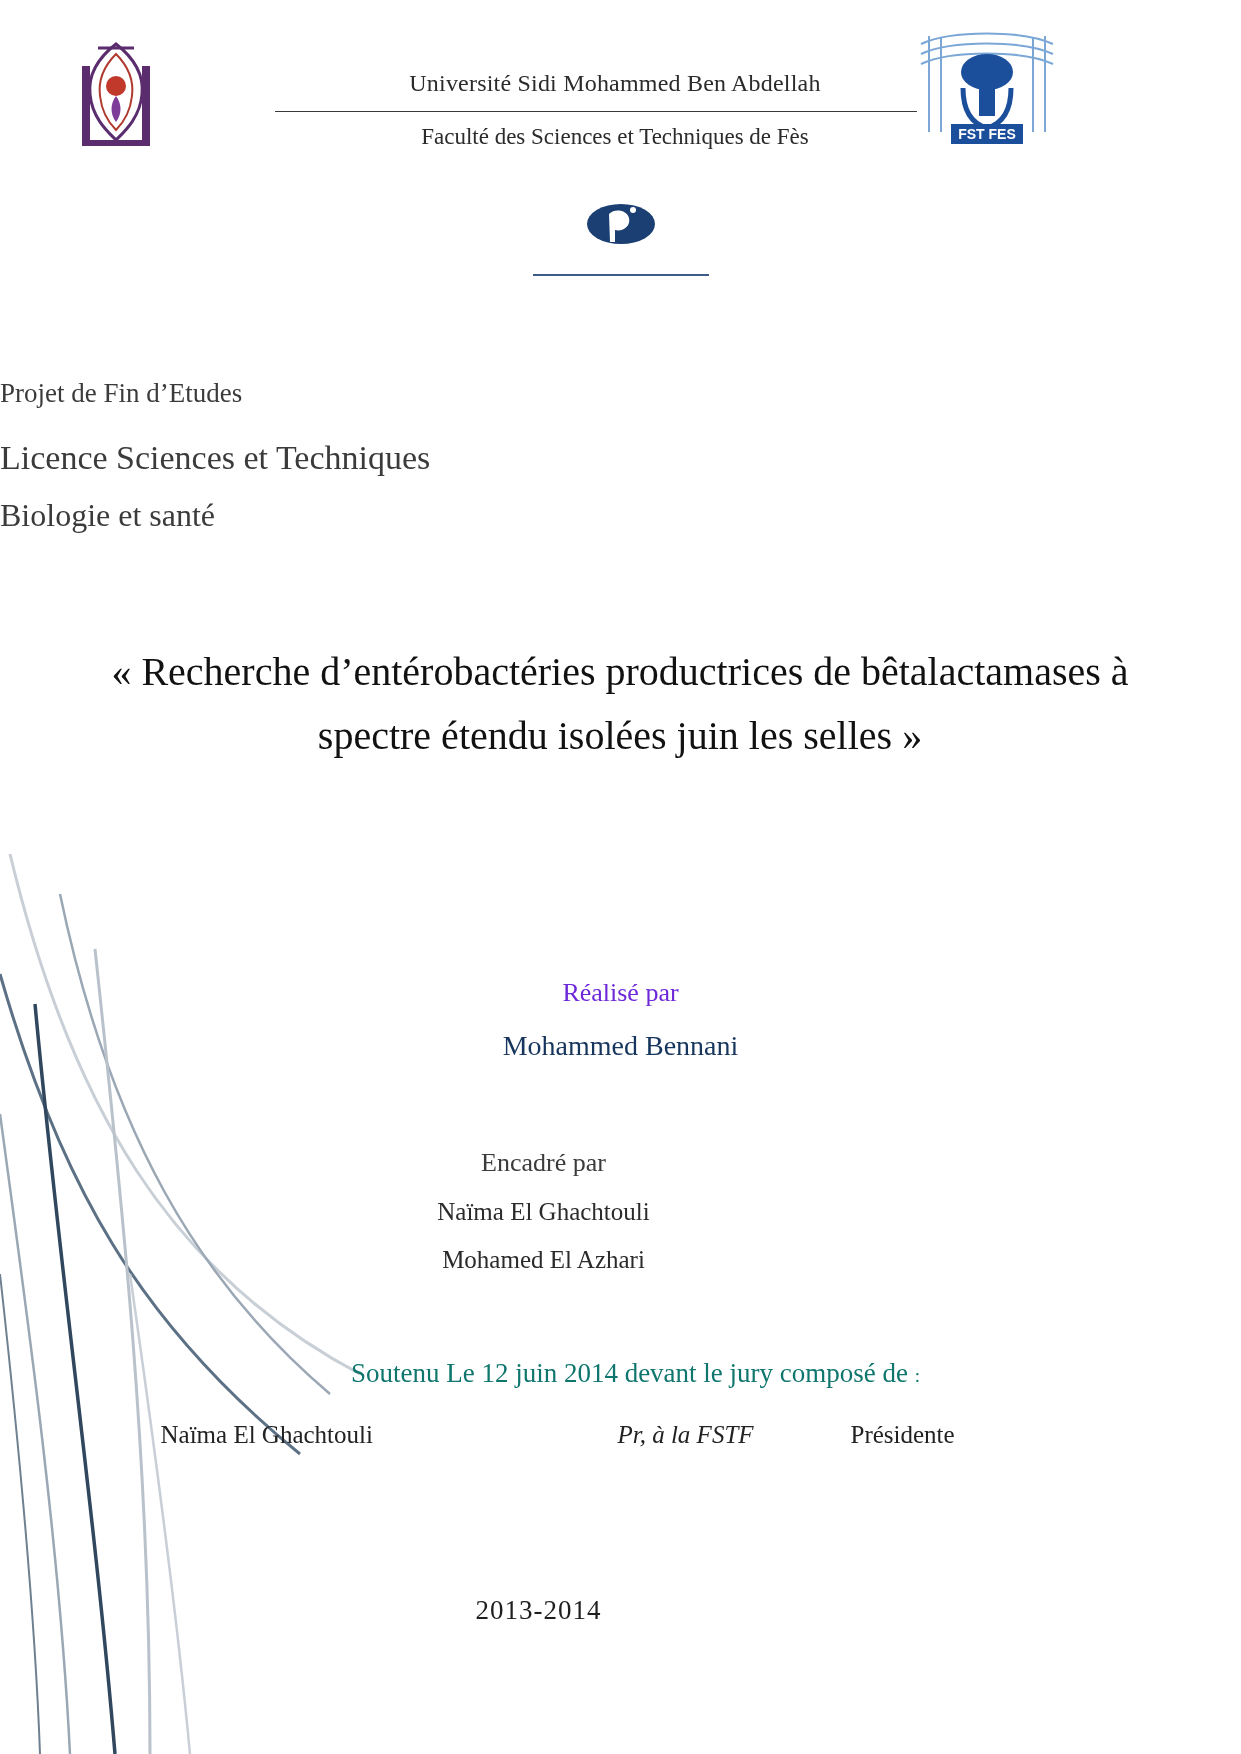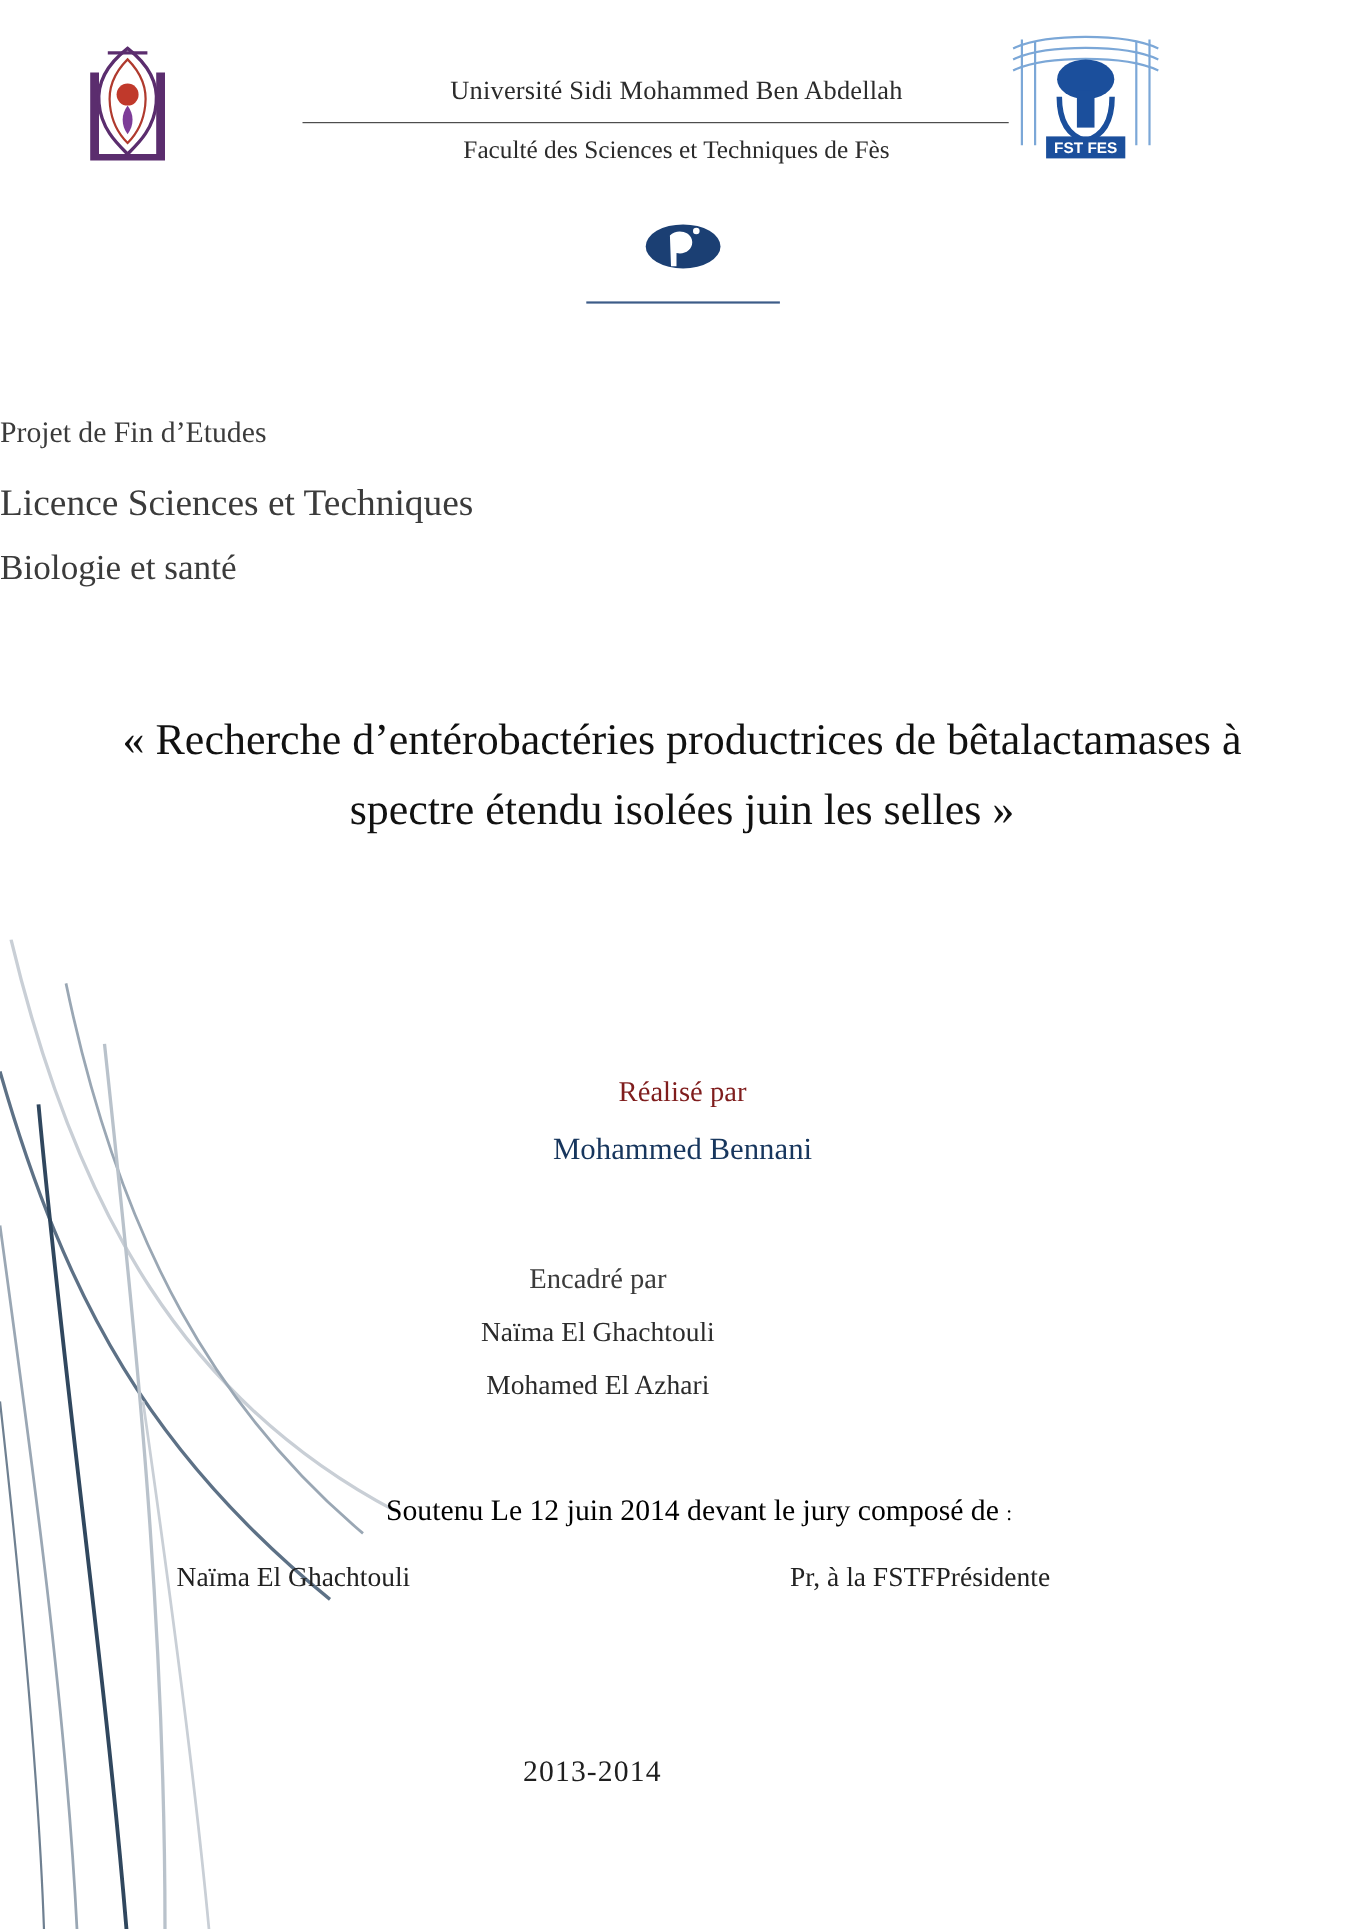--- a/index.html
+++ b/index.html
@@ -129,21 +129,21 @@
   }
 
   
   .authors {
     position: absolute;
     top: 978px;
     left: 0;
     width: 1241px;
     text-align: center;
   }
-  .a-label { font-size: 26px; color: #7f1d1d; }
+  .a-label { font-size: 26px; color: #6d28d9; }
   .a-name {
     font-size: 28px;
     color: #17365d;
     margin-top: 22px;
   }
   .supervisors {
     position: absolute;
     top: 1148px;
     left: 0;
     width: 1087px;
@@ -155,37 +155,37 @@
   
   .jury {
     position: absolute;
     top: 1358px;
     left: 0;
     width: 1241px;
   }
   .jury-head {
     text-align: center;
     font-size: 27px;
-    color: #000000;
+    color: #0f766e;
     padding-left: 30px;
   }
   .jury-head .colon { font-size: 19px; }
   .jury-table {
     margin: 24px auto 0 auto;
     width: 920px;
     border-collapse: collapse;
   }
   .jury-table td {
     font-size: 25px;
     color: #222222;
     padding: 8px 0;
     vertical-align: top;
   }
   .jt-name { width: 360px; text-align: left; padding-left: 24px; }
-  .jt-role { width: 330px; text-align: right; }
+  .jt-role { width: 330px; text-align: center; font-style: italic; }
   .jt-fn   { text-align: left; }
 
   
   .year {
     position: absolute;
     top: 1595px;
     left: 0;
     width: 1077px;
     text-align: center;
     font-size: 27px;

